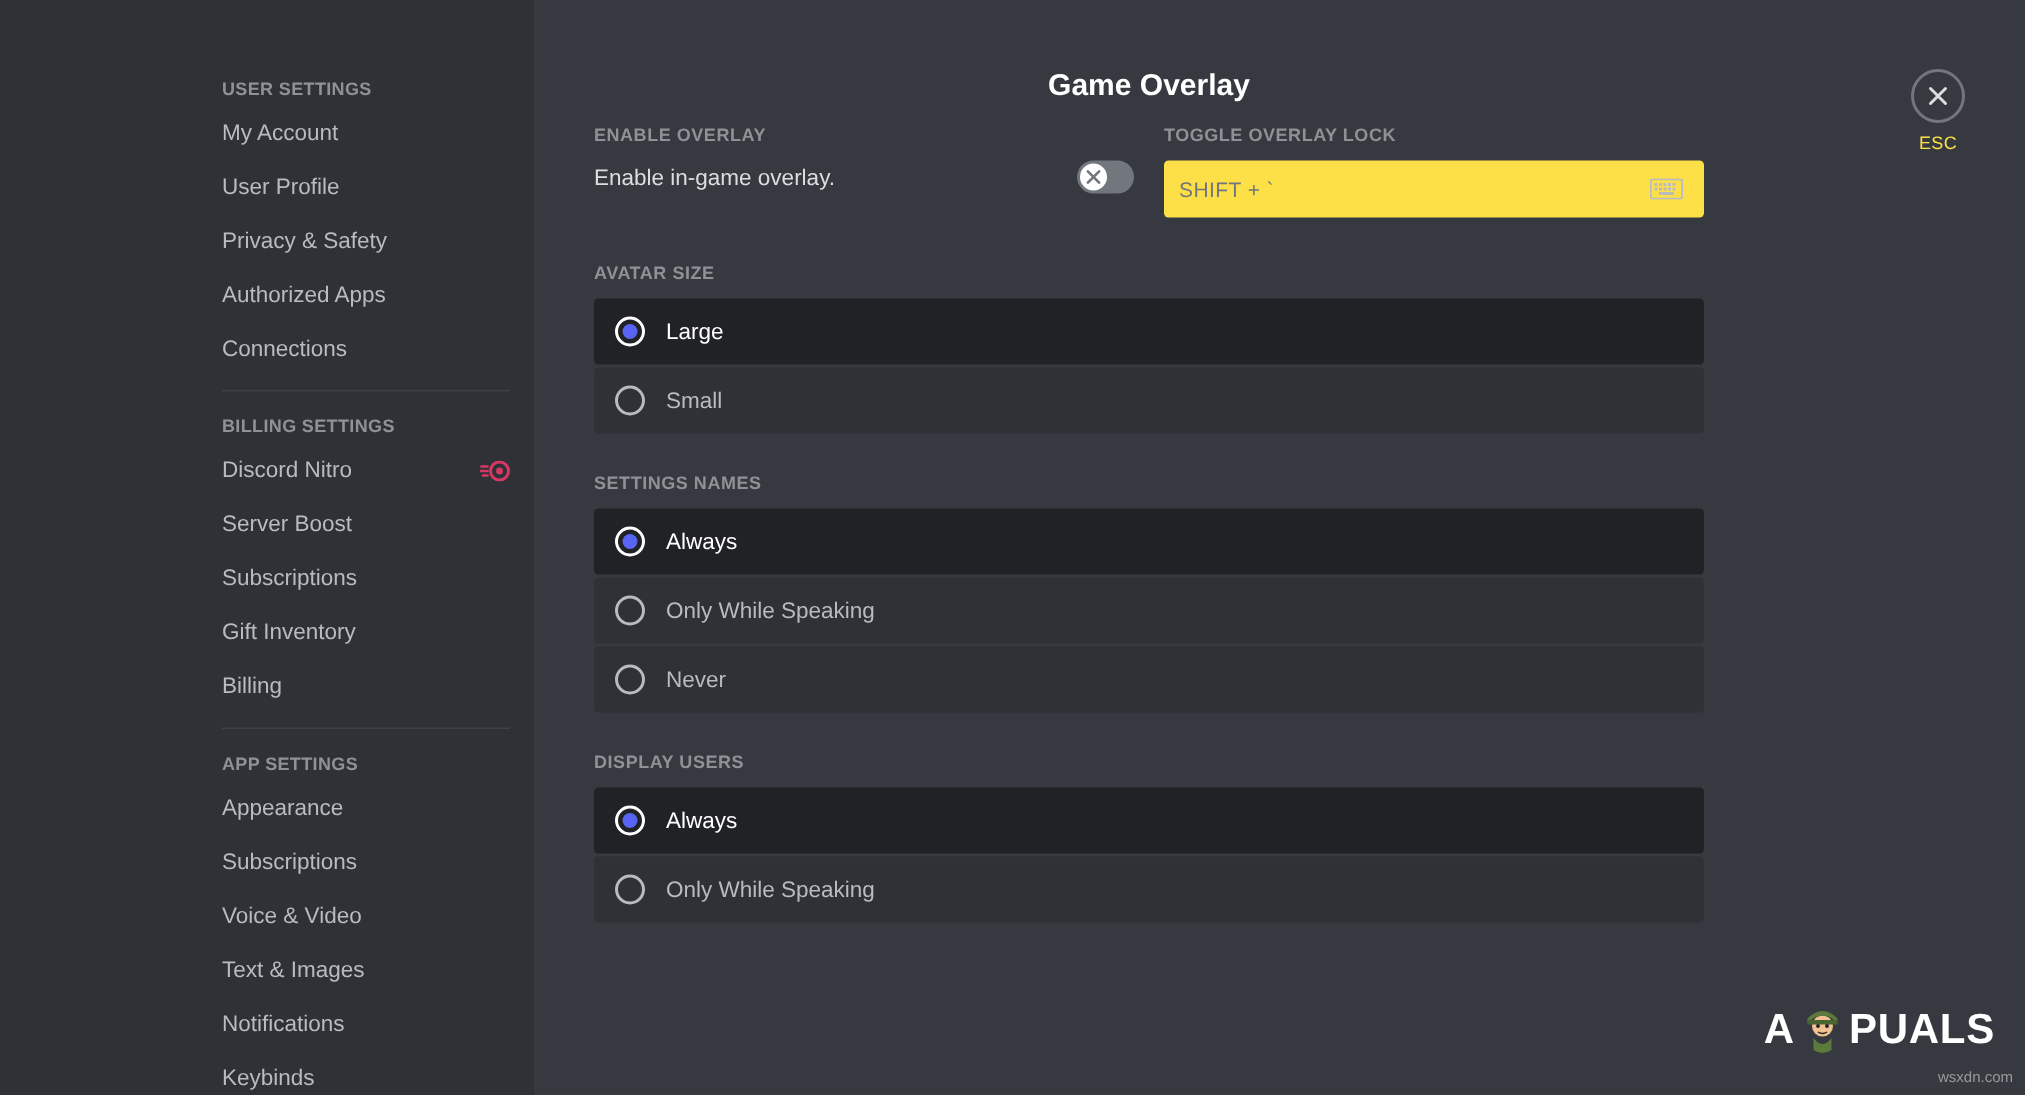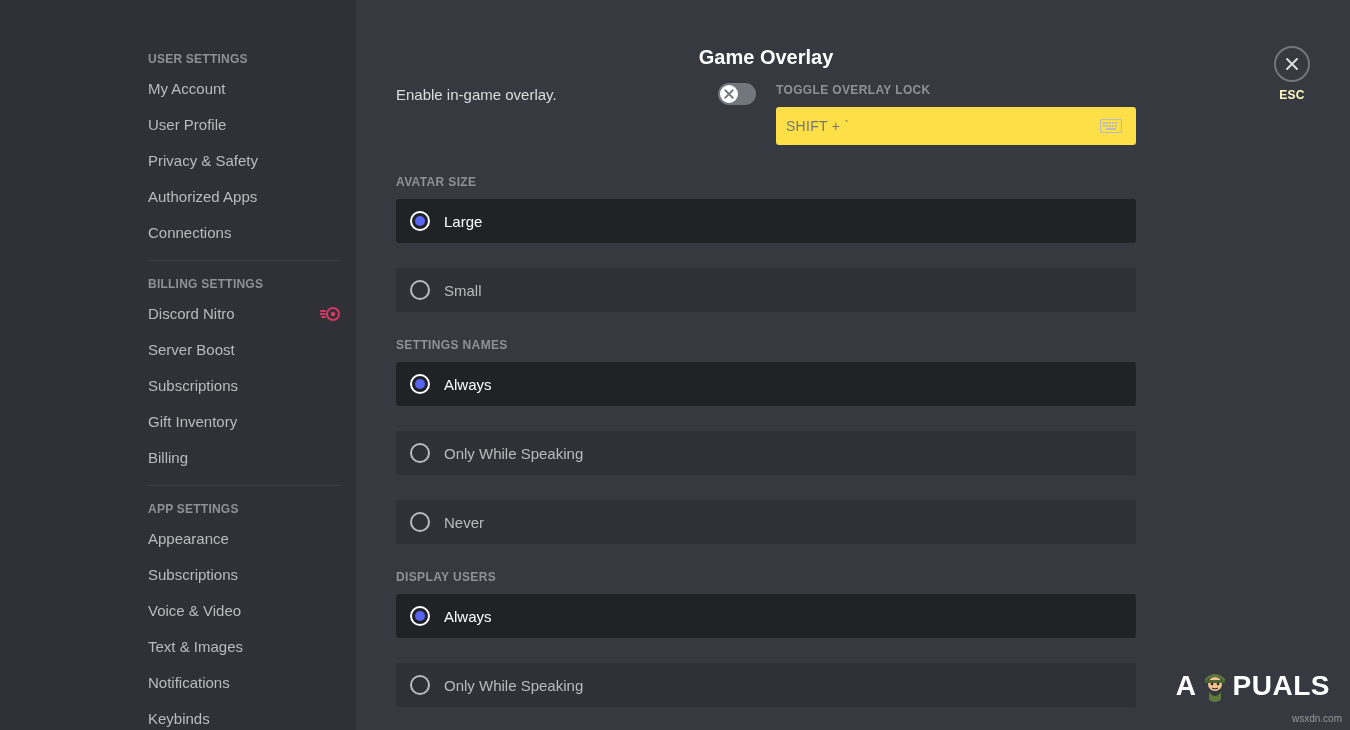--- a/index.html
+++ b/index.html
@@ -152,21 +152,21 @@
     .radio-group {
       margin-bottom: 26px;
     }
     .radio-item {
       display: flex;
       align-items: center;
       gap: 14px;
       background: #2f3136;
       border-radius: 3px;
       padding: 12px 14px;
-      margin-bottom: 25px;
+      margin-bottom: 2px;
       cursor: pointer;
     }
     .radio-item.selected {
       background: #202225;
     }
     .radio-circle {
       width: 20px;
       height: 20px;
       border: 2px solid #b9bbbe;
       border-radius: 50%;
@@ -215,22 +215,22 @@
       justify-content: center;
       cursor: pointer;
       color: #dcddde;
     }
     .close-btn svg {
       width: 16px;
       height: 16px;
     }
     .esc-label {
       font-size: 12px;
-      font-weight: 700;
-      color: #fef9c3;
+      font-weight: 400;
+      color: #fde047;
       letter-spacing: 0.02em;
     }
     .watermark {
       position: absolute;
       bottom: 6px;
       right: 8px;
       font-size: 10px;
       color: #999;
     }
     .brand-logo {
@@ -321,20 +321,21 @@
       </div>
   </div>
 </div>
 
 <div class="content">
   <div class="content-inner">
     <h1 class="page-title">Game Overlay</h1>
 
     <div class="two-col">
       <div class="col">
+        <div class="section-label">ENABLE OVERLAY</div>
         <div class="enable-row">
           <div class="enable-text">Enable in-game overlay.</div>
           <div class="toggle">
             <div class="toggle-knob">
               <svg viewBox="0 0 16 16">
                   <path fill="#72767d" d="M3 3l10 10M13 3L3 13" stroke="#72767d" stroke-width="2.4" stroke-linecap="round"></path>
                 </svg>
             </div>
           </div>
         </div>

